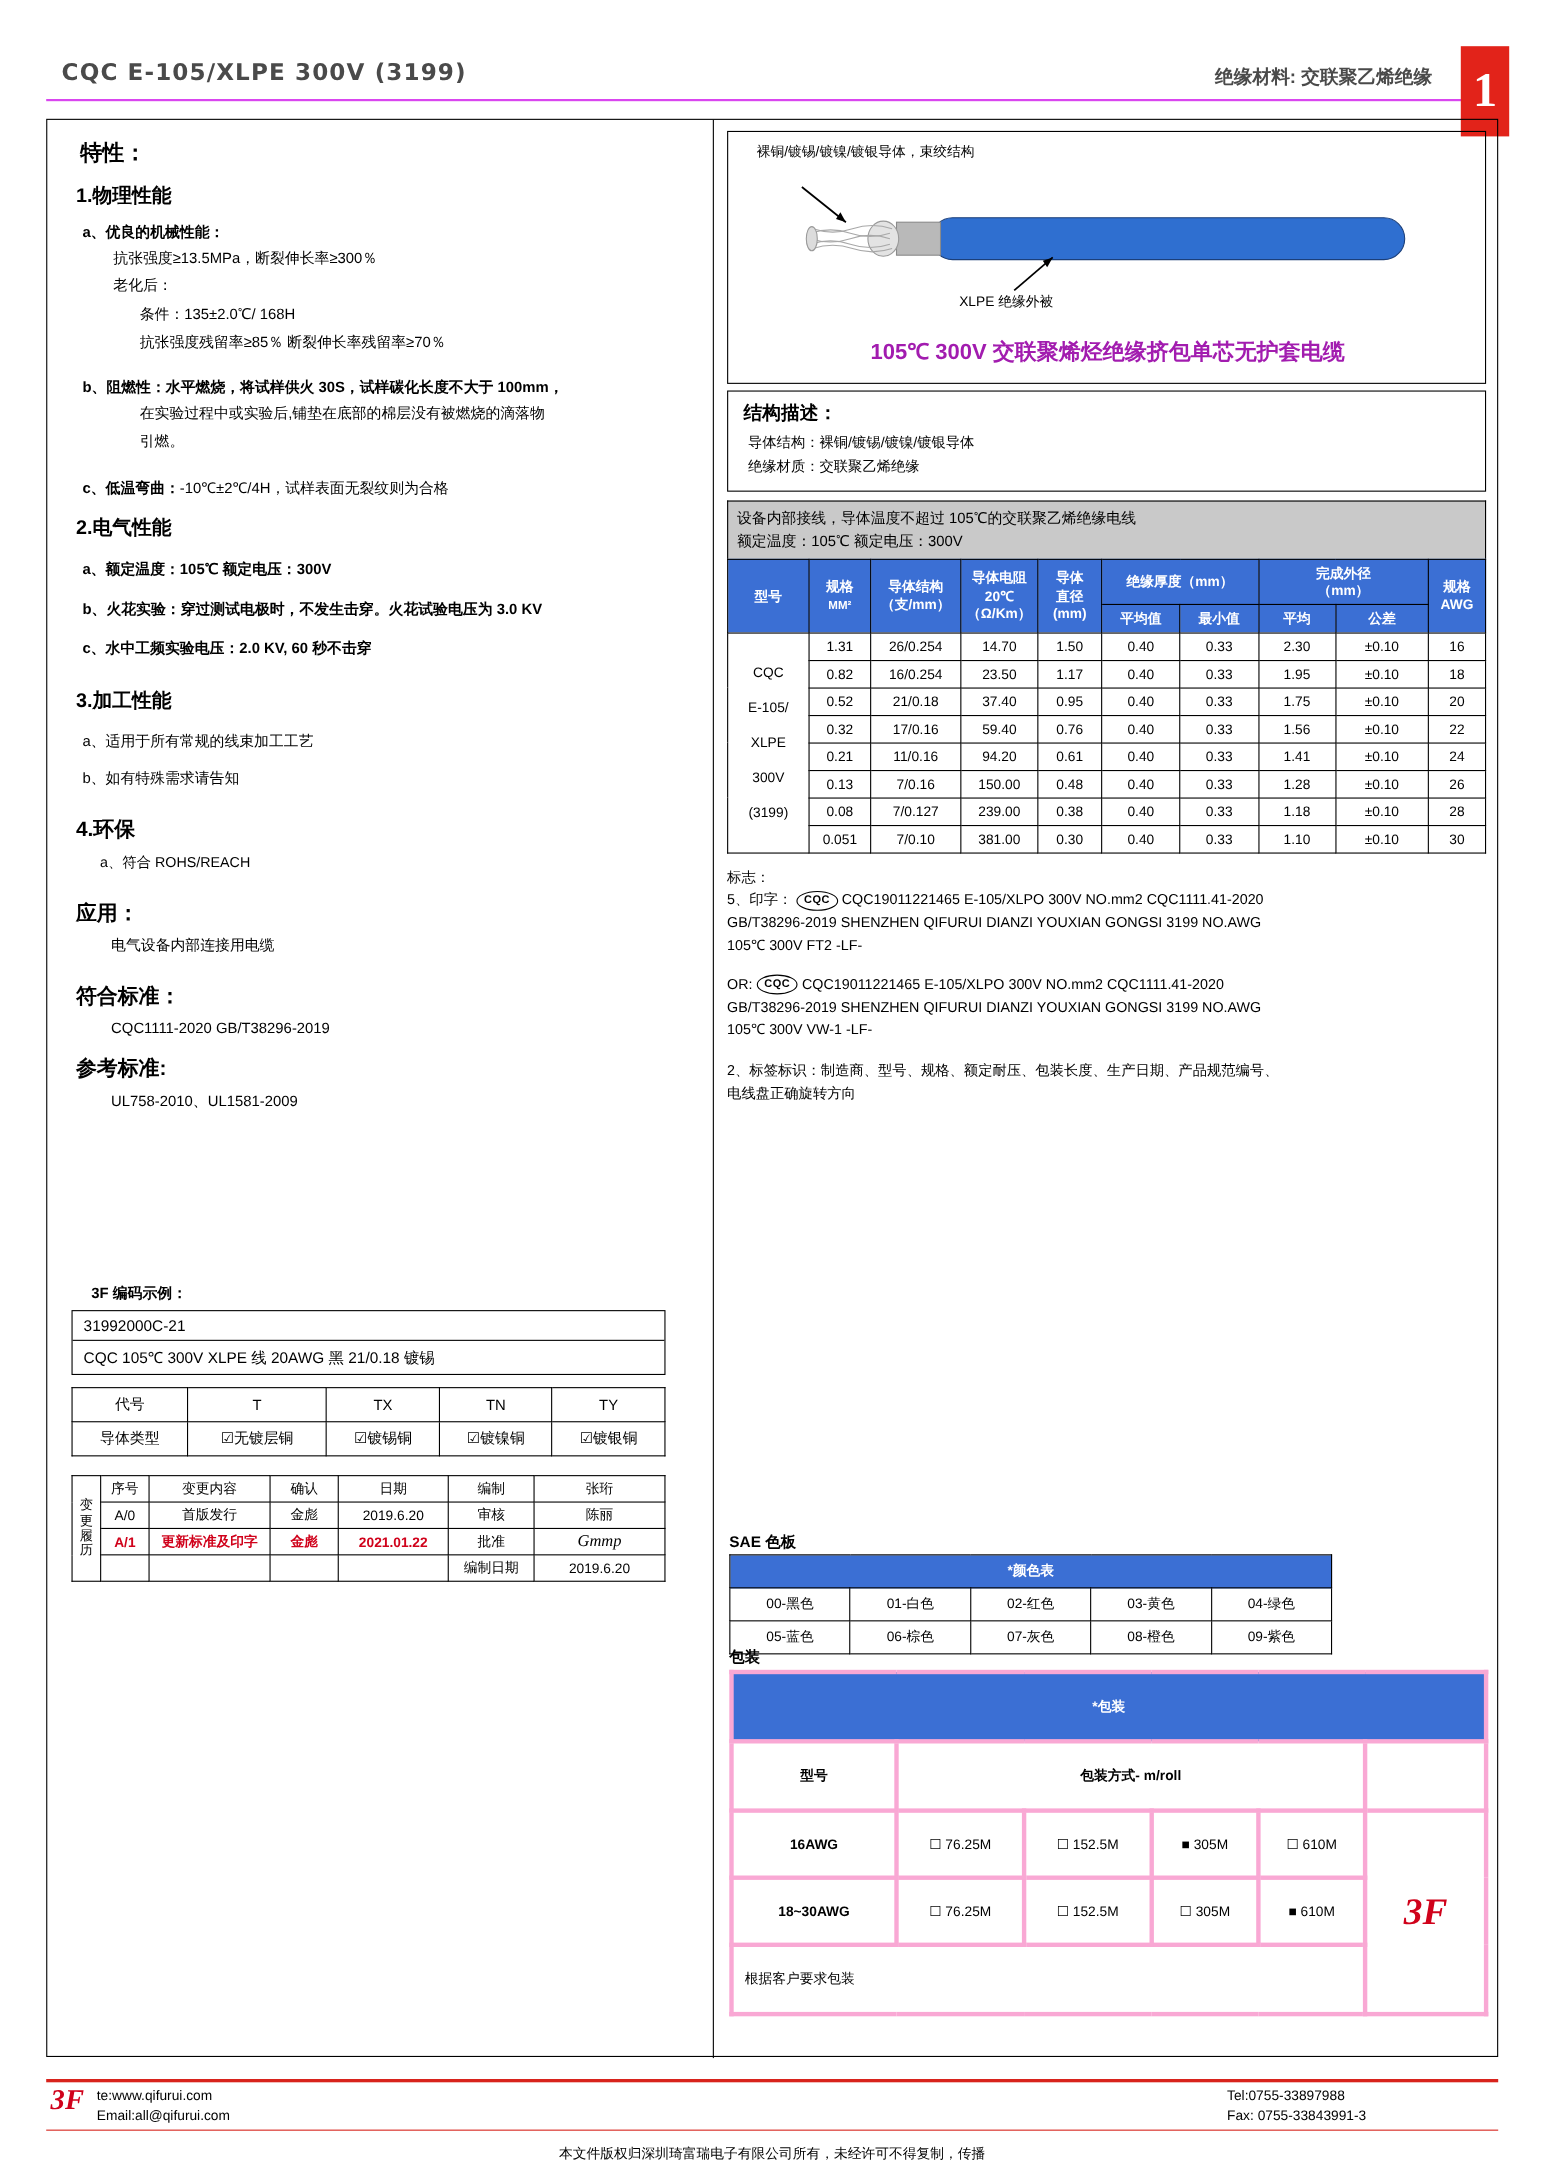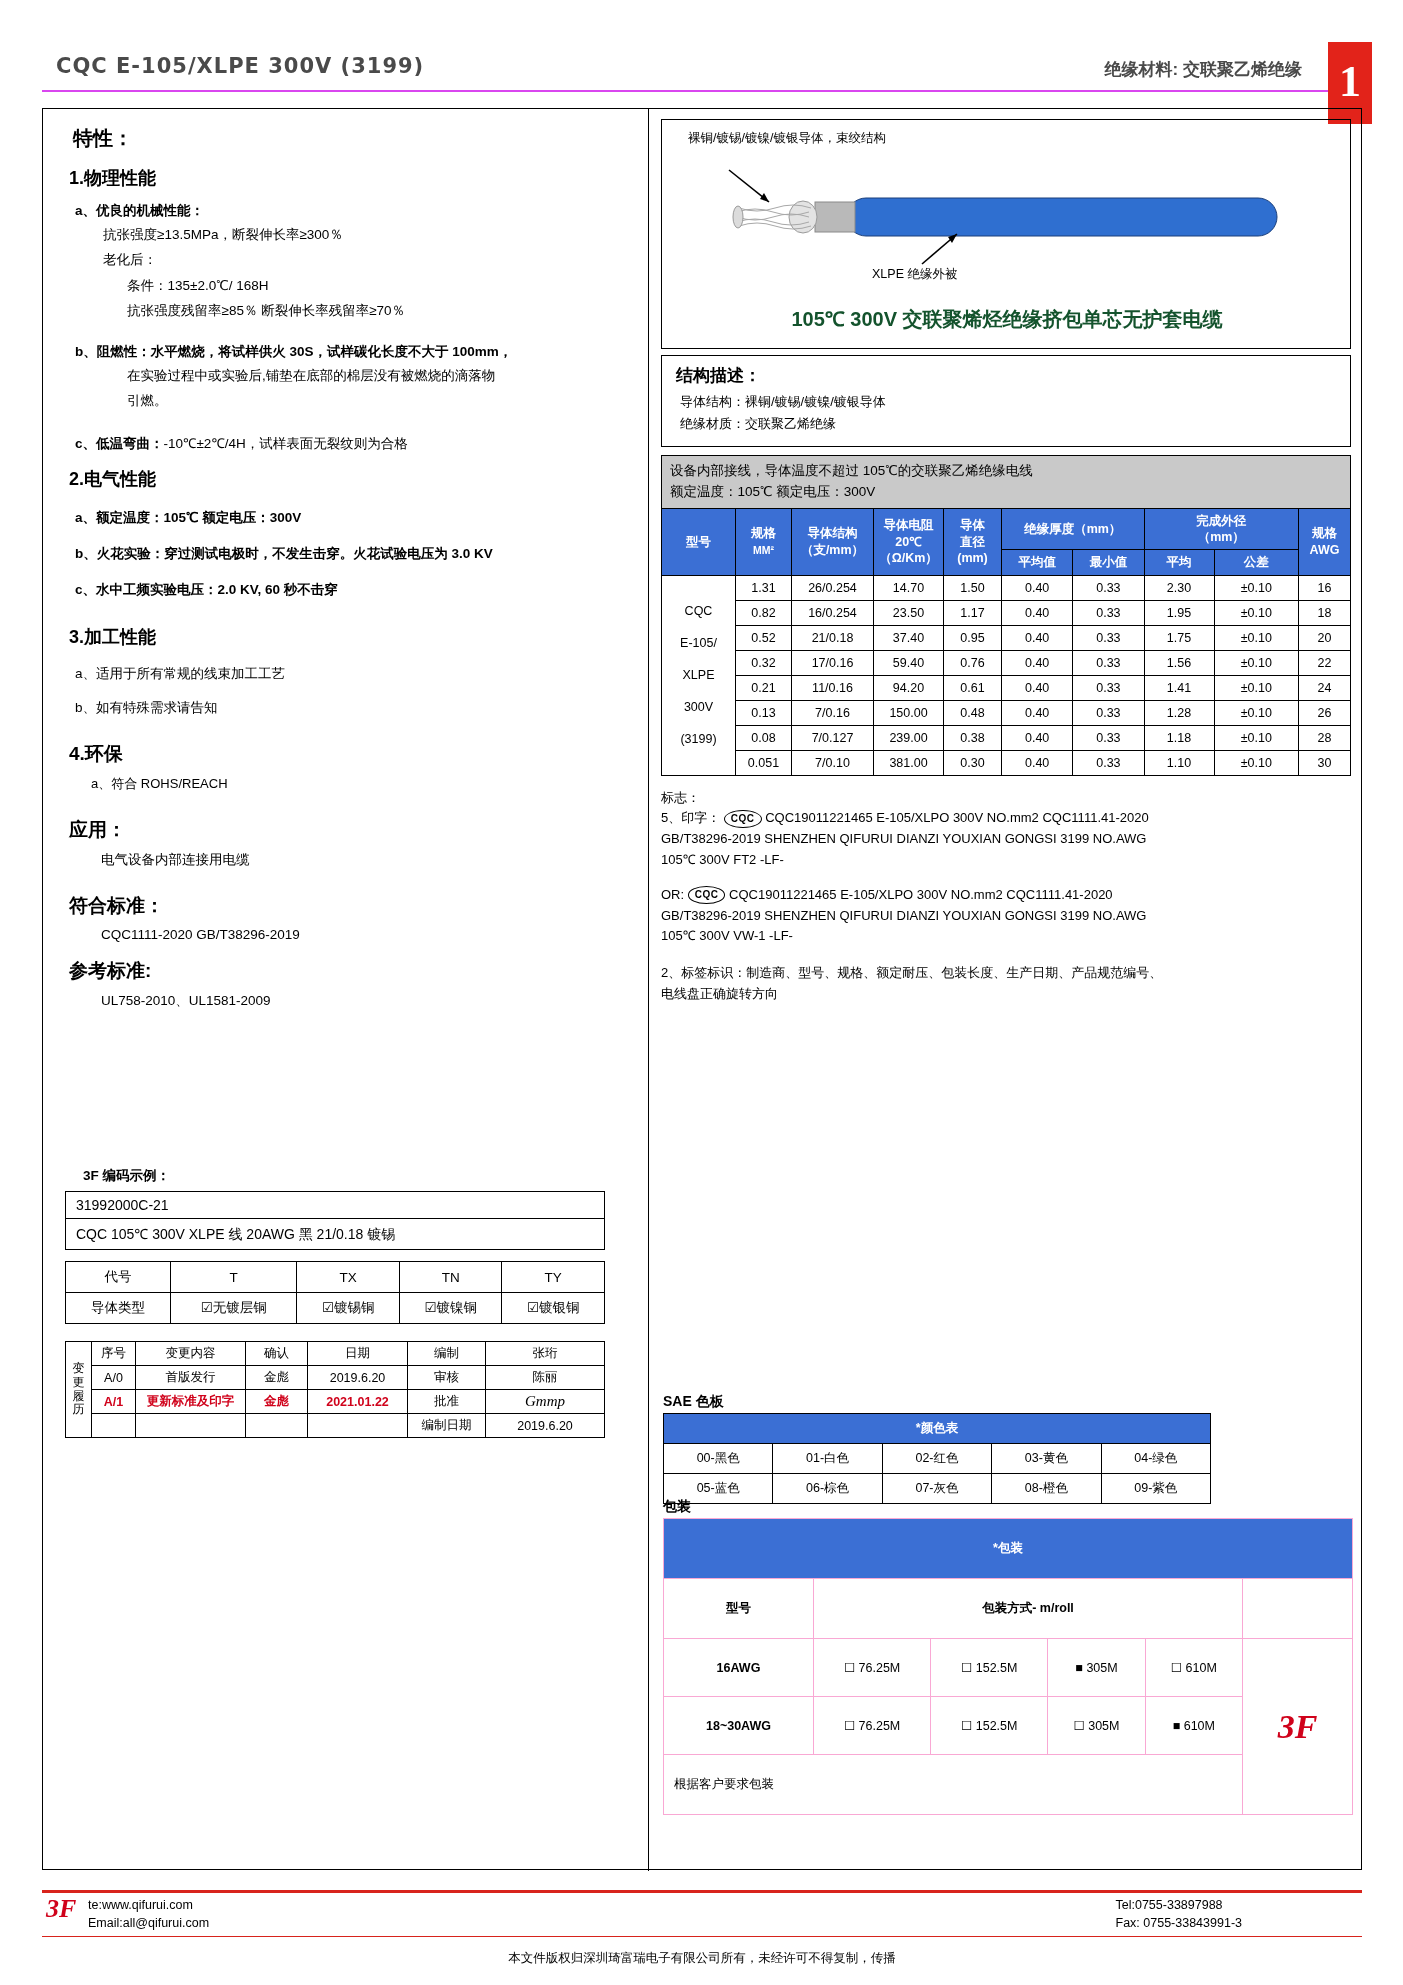--- a/index.html
+++ b/index.html
@@ -82,21 +82,21 @@
   .sig { font-family:"Liberation Serif", serif; font-style:italic; font-size:15px; }
 
   
   .right { position:absolute; left:606px; top:0; width:713px; height:1762px; padding:10px 12px; }
 
   .cablebox { position:relative; width:690px; height:230px; border:1px solid #000; }
   .cap1 { position:absolute; left:26px; top:10px; font-size:12.5px; }
   .cap2 { position:absolute; left:210px; top:146px; font-size:12.5px; }
   .bluetitle {
     position:absolute; left:0; top:185px; width:690px; text-align:center;
-    font-size:20px; font-weight:bold; color:#14532d;
+    font-size:20px; font-weight:bold; color:#a21caf;
   }
   .cable-draw { position:absolute; left:45px; top:48px; }
 
   .structbox { position:relative; margin-top:6px; width:690px; height:92px; border:1px solid #000; padding:6px 10px; }
   .structbox .t { font-size:17px; font-weight:bold; margin:2px 0 6px 4px; }
   .structbox .l { font-size:13px; margin:4px 0 4px 8px; }
 
   .grayhdr {
     margin-top:8px; width:690px; border:1px solid #000; border-bottom:none;
     background:#c9c9c9; padding:5px 8px; font-size:13.5px; line-height:1.55;
@@ -113,21 +113,21 @@
     vertical-align:middle;
   }
 
   .saelabel { position:absolute; left:14px; top:1284px; font-size:14px; font-weight:bold; }
   table.sae { position:absolute; left:14px; top:1304px; width:548px; border-collapse:collapse; font-size:12.5px; }
   table.sae td { border:1px solid #000; text-align:center; padding:6px 2px; }
   table.sae tr.head td { background:#3b6fd4; color:#fff; font-weight:bold; }
 
   .pkglabel { position:absolute; left:14px; top:1389px; font-size:14px; font-weight:bold; }
   table.pkg { position:absolute; left:14px; top:1409px; width:690px; border-collapse:collapse; font-size:12.5px; }
-  table.pkg td { border:1px solid #f9a8d4; text-align:center; padding:21px 2px; }
+  table.pkg td { border:4px solid #f9a8d4; text-align:center; padding:21px 2px; }
   table.pkg tr.head td { background:#3b6fd4; color:#fff; font-weight:bold; }
 
   
   .footer { position:absolute; left:42px; top:1890px; width:1320px; }
   .footer .bar { height:3px; background:#d8231c; }
   .f3f { position:absolute; left:4px; top:4px; font-size:26px; font-weight:bold; font-style:italic; color:#d0021b; font-family:"Liberation Serif", serif; }
   .fl { position:absolute; left:46px; top:6px; font-size:12.5px; line-height:1.45; }
   .fr { position:absolute; right:120px; top:6px; font-size:12.5px; line-height:1.45; }
   .copy { position:absolute; left:0; top:60px; width:1320px; text-align:center; font-size:12.5px; }
   .footer .bar2 { position:absolute; left:0; top:46px; width:1320px; height:1px; background:#d8231c; }

